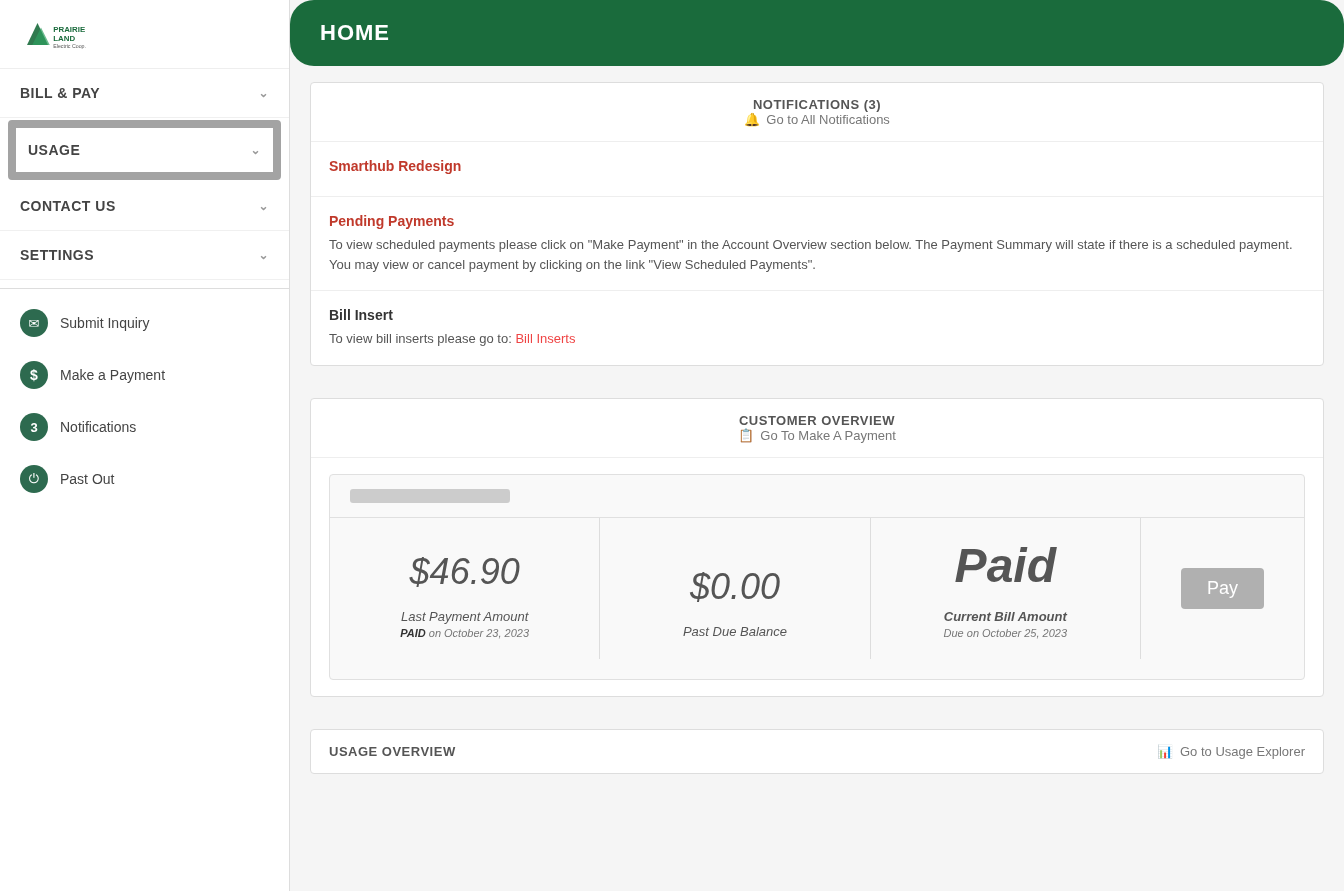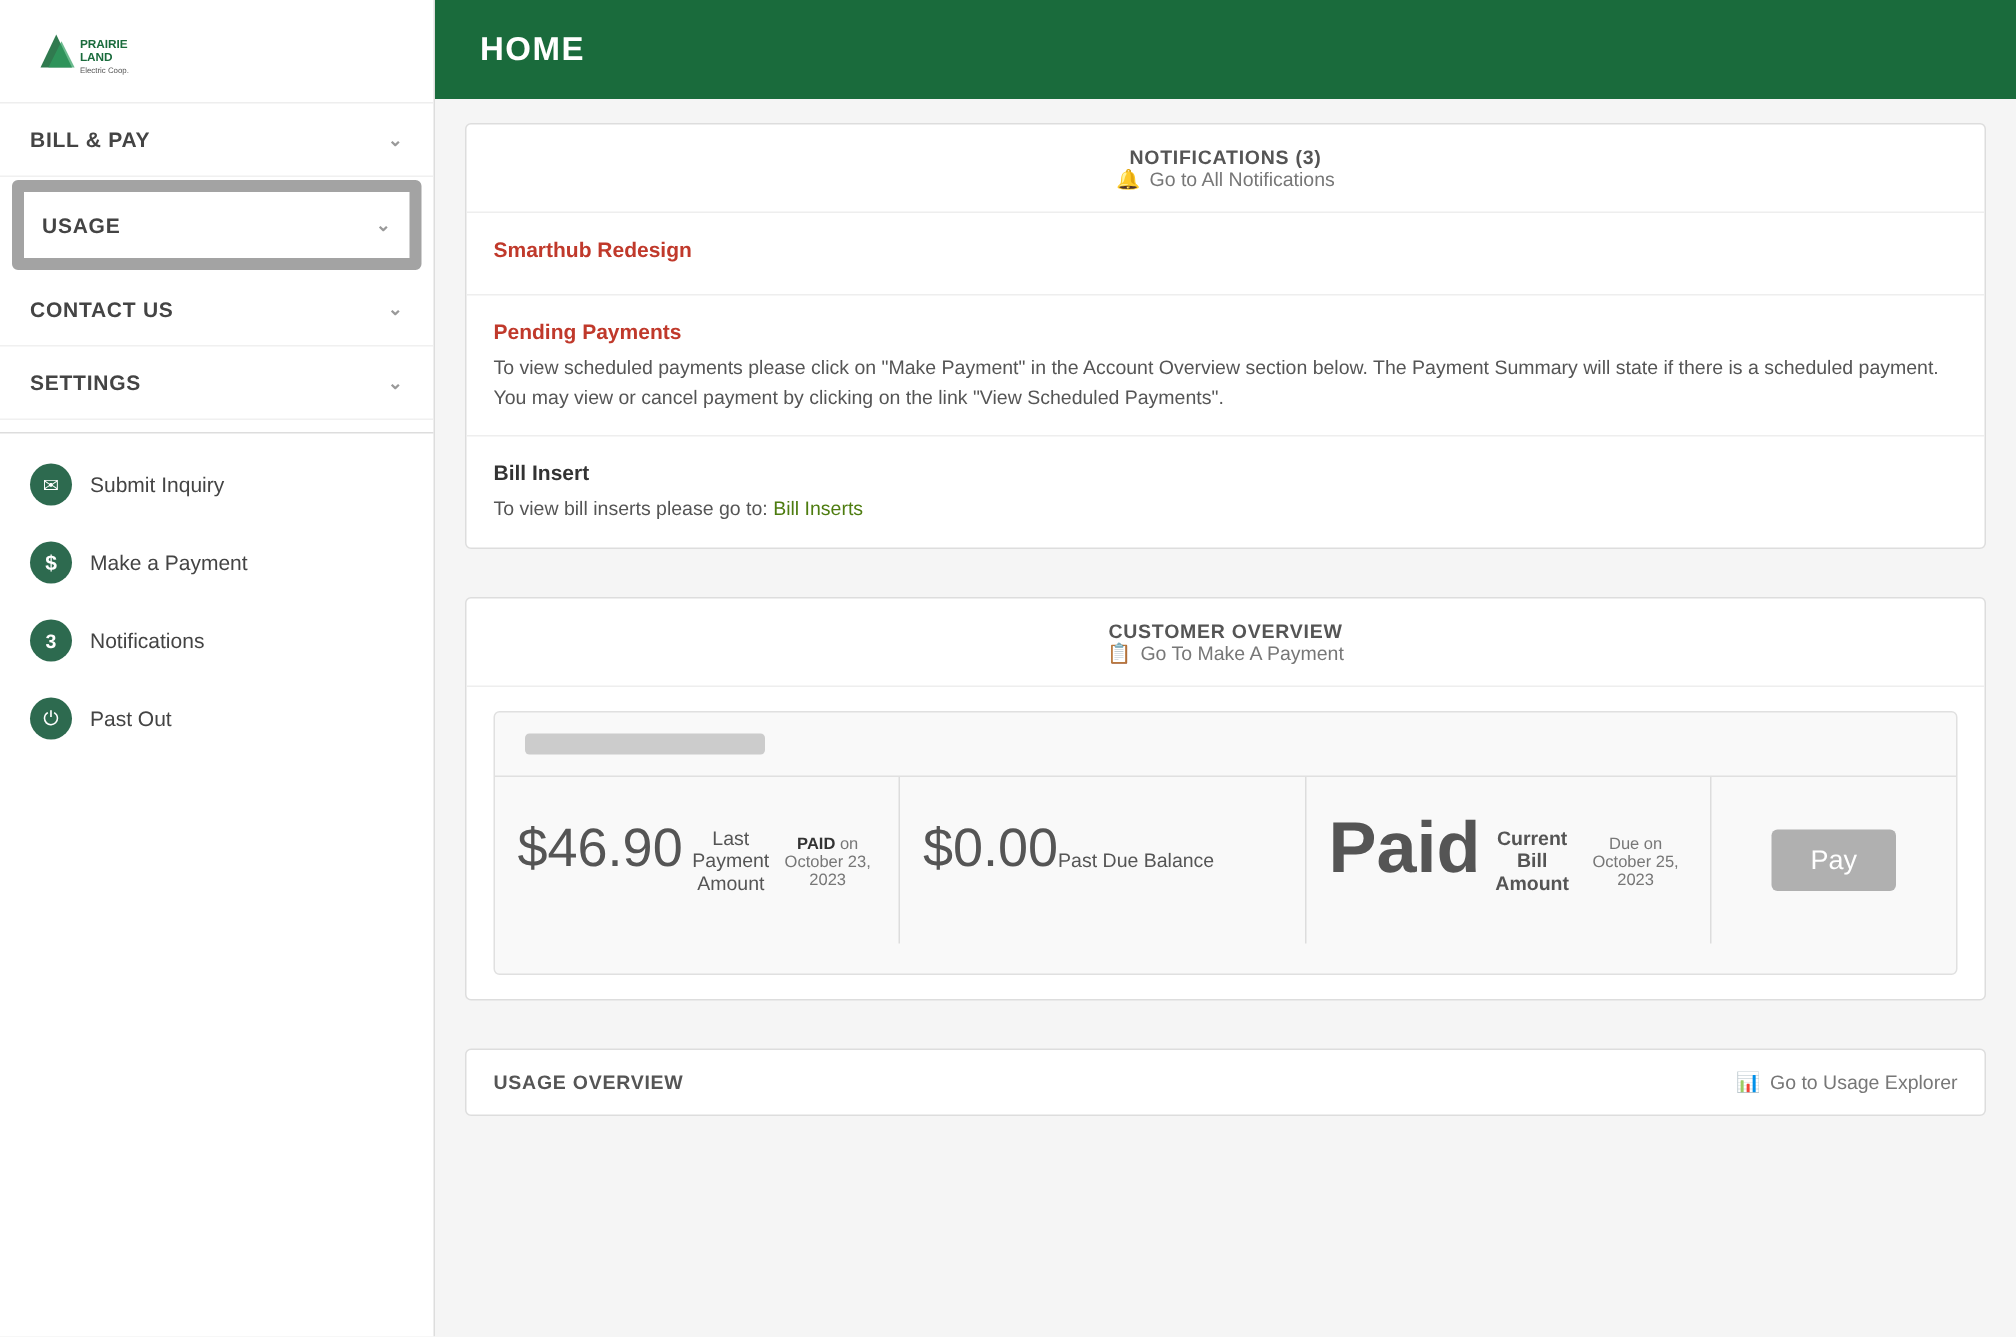--- a/index.html
+++ b/index.html
@@ -98,20 +98,21 @@
     #top-bar {
       background: #1a6b3c;
       color: white;
       padding: 20px 30px;
       font-size: 22px;
       font-weight: bold;
       letter-spacing: 1px;
       min-height: 65px;
       display: flex;
       align-items: center;
+      border-radius: 24px;
     }
 
     .section-card {
       background: white;
       margin: 16px 20px;
       border: 1px solid #ddd;
       border-radius: 4px;
     }
 
     .section-header {
@@ -157,42 +158,43 @@
       font-weight: bold;
       color: #333;
       margin-bottom: 6px;
     }
     .notif-body {
       font-size: 13px;
       color: #555;
       line-height: 1.5;
     }
     .notif-link {
-      color: #4d7c0f;
+      color: #ef4444;
       cursor: pointer;
       text-decoration: none;
     }
 
     .blurred-text {
       display: inline-block;
       background: #ccc;
       border-radius: 3px;
       color: transparent;
       user-select: none;
       height: 14px;
       width: 160px;
     }
 
     .overview-cell {
       display: flex;
-      flex-direction: row;
-      align-items: center;
-      justify-content: flex-start;
+      flex-direction: column;
+      align-items: center;
+      justify-content: flex-end;
       padding: 20px 15px;
       border-right: 1px solid #ddd;
+      font-style: italic;
     }
     .overview-cell:last-child { border-right: none; }
 
     .overview-amount {
       font-size: 36px;
       color: #555;
       margin-bottom: 16px;
     }
     .overview-paid-text {
       font-size: 48px;

